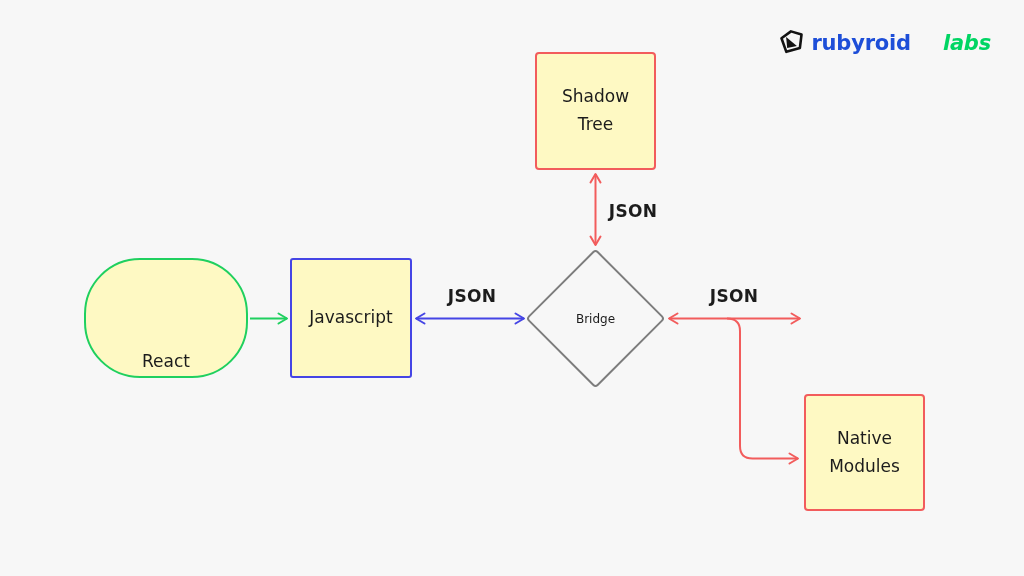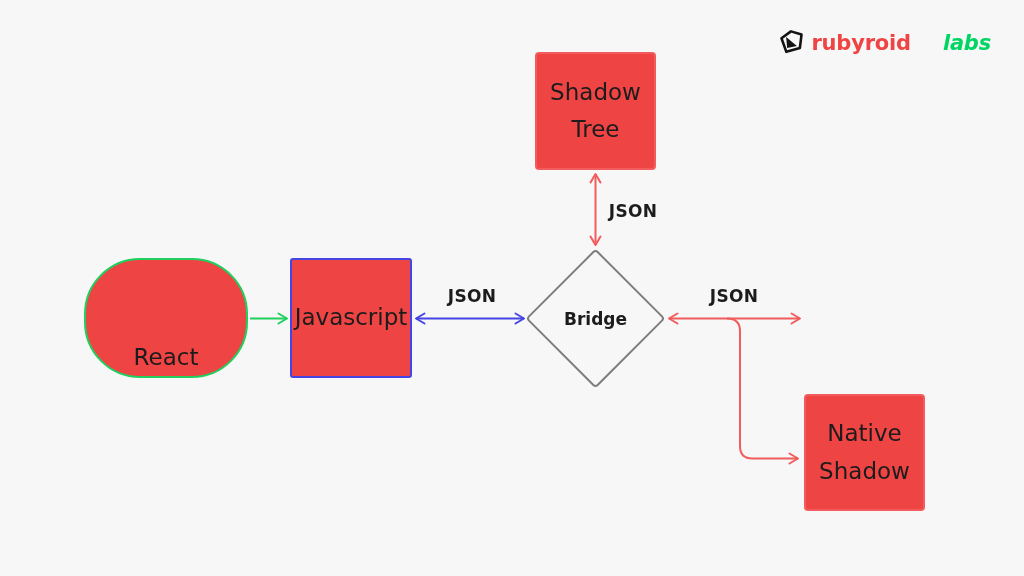--- a/index.html
+++ b/index.html
@@ -12,23 +12,23 @@
     color: #1c1c1c;
   }
   .stage { position: absolute; inset: 0; }
 
   
   .node {
     position: absolute;
     box-sizing: border-box;
     display: flex; align-items: center; justify-content: center;
     text-align: center;
-    font-size: 23px; font-weight: 500; line-height: 1.62;
+    font-size: 17px; font-weight: 500; line-height: 1.62;
     color: #1c1c1c;
-    background: #ef4444;
+    background: #fef9c3;
   }
   .node .lbl { width: 92px; }
   #node-react {
     left: 84px; top: 258px; width: 164px; height: 120px;
     border: 2px solid #1fd05f; border-radius: 56px; align-items: flex-end;
   }
   #node-javascript {
     left: 290px; top: 258px; width: 122px; height: 120px;
     border: 2px solid #4545e5; border-radius: 3px;
   }
@@ -50,21 +50,21 @@
     box-sizing: border-box;
     left: 546px; top: 269px; width: 99px; height: 99px;
     border: 2px solid #7d7d7d; border-radius: 4px;
     transform: rotate(45deg);
     background: #f7f7f7;
   }
   #bridge-label {
     position: absolute;
     left: 530px; top: 269px; width: 131px; height: 99px;
     display: flex; align-items: center; justify-content: center;
-    font-size: 17px; font-weight: 700;
+    font-size: 12px; font-weight: 400;
   }
 
   
   .edge-label {
     position: absolute;
     transform: translate(-50%, -50%);
     font-size: 17px; font-weight: 700;
     letter-spacing: 0.3px;
     color: #1c1c1c;
     white-space: nowrap;
@@ -80,21 +80,21 @@
   #logo {
     position: absolute;
     top: 29px; right: 33px;
     display: flex; align-items: center; gap: 6px;
   }
   #logo .wordmark {
     font-size: 21px; font-weight: 700;
     letter-spacing: -0.2px;
     white-space: nowrap;
   }
-  #logo .brand  { color: #ef4444; }
+  #logo .brand  { color: #1d4ed8; }
   #logo .suffix { color: #00d563; font-style: italic; padding-left: 32px; }
 </style>
 </head>
 <body>
 
 <div class="stage">
 
   <svg id="arrows" width="1024" height="576" viewBox="0 0 1024 576">
     <defs>
       <marker id="ah-green" markerUnits="userSpaceOnUse" markerWidth="16" markerHeight="16" refX="10.5" refY="7" orient="auto-start-reverse">
@@ -126,21 +126,21 @@
   <div class="node" id="node-javascript">
     <span class="lbl">Javascript</span>
   </div>
 
   <div class="node" id="node-shadow-tree">
     <span class="lbl">Shadow Tree</span>
   </div>
 
 
   <div class="node" id="node-native-modules">
-    <span class="lbl">Native Shadow</span>
+    <span class="lbl">Native Modules</span>
   </div>
 
   <div id="bridge-diamond"></div>
   <div id="bridge-label">Bridge</div>
 
   <div class="edge-label" id="lbl-js-bridge">JSON</div>
   <div class="edge-label" id="lbl-shadow">JSON</div>
   <div class="edge-label" id="lbl-native">JSON</div>
 
   <div id="logo">

